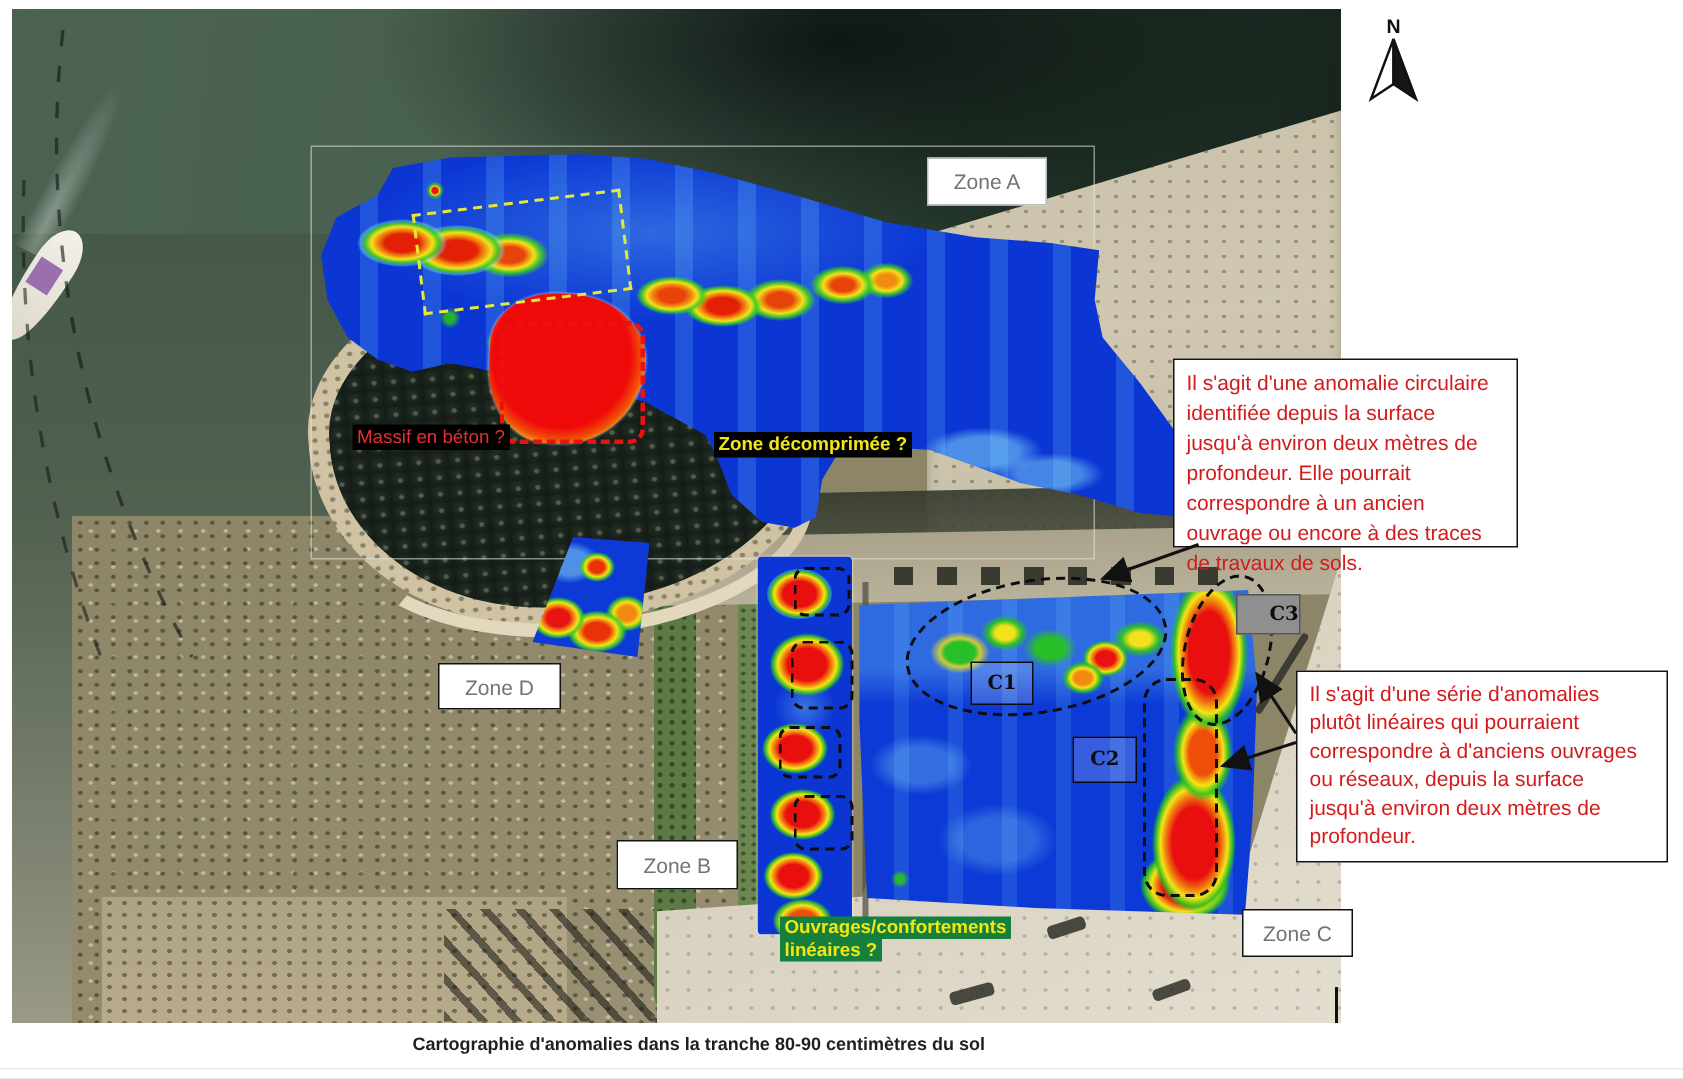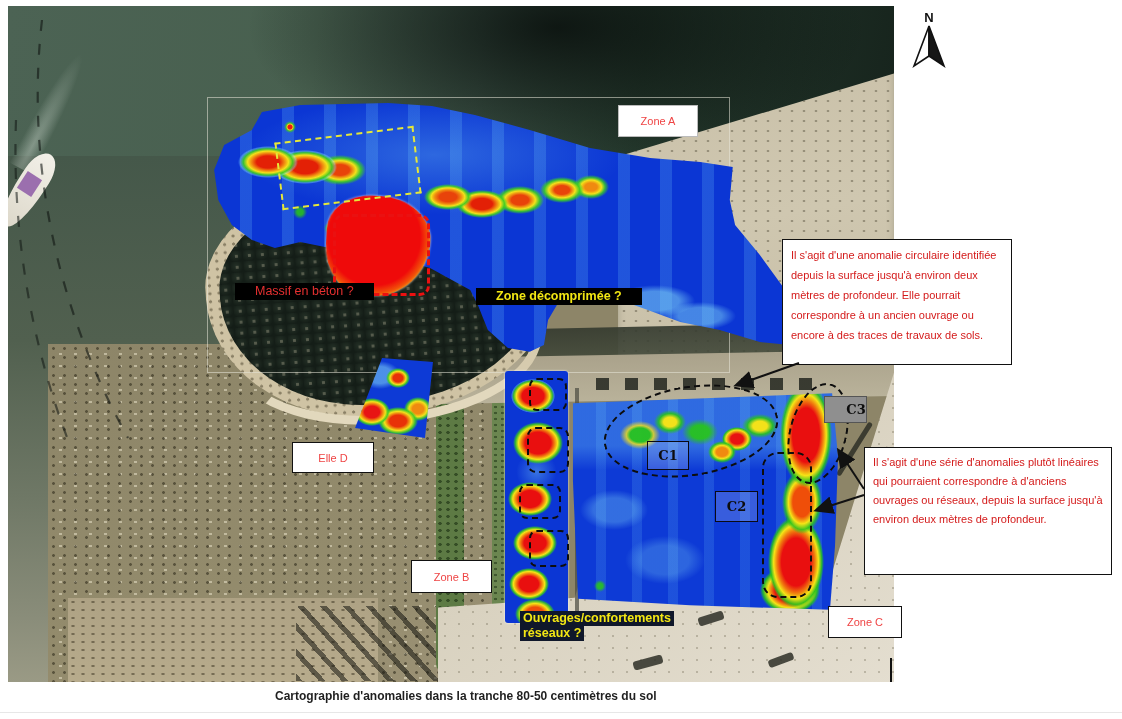--- a/index.html
+++ b/index.html
@@ -138,41 +138,41 @@
   .rect-r{left:333px;top:214px;width:97px;height:82px;}
   .b1{left:529px;top:378px;width:38px;height:33px;border-radius:8px;}
   .b2{left:527px;top:427px;width:42px;height:46px;border-radius:9px;}
   .b3{left:519px;top:484px;width:42px;height:35px;border-radius:8px;}
   .b4{left:529px;top:530px;width:40px;height:37px;border-radius:8px;}
   .ell-c{left:603px;top:386px;width:176px;height:90px;border-radius:50%;transform:rotate(-9deg);}
   .ell-c2{left:789px;top:382px;width:58px;height:103px;border-radius:50%;transform:rotate(14deg);}
   .rrect-c{left:762px;top:452px;width:50px;height:146px;border-radius:16px;}
 
   
-  .zone-label{background:#fff;color:#ef4444;font-size:11px;display:flex;align-items:center;
+  .zone-label{background:#fff;color:#737373;font-size:14px;display:flex;align-items:center;
     justify-content:center;border:1.5px solid #111;}
   .zl-a{left:618px;top:105px;width:80px;height:32px;border:1px solid #bbb;}
   .zl-d{left:292px;top:442px;width:82px;height:31px;}
   .zl-b{left:411px;top:560px;width:81px;height:33px;text-decoration:underline;}
   .zl-c{left:828px;top:606px;width:74px;height:32px;}
-  .blk{background:#000;padding:1px 20px;font-size:12.5px;white-space:nowrap;line-height:15px;}
+  .blk{background:#000;padding:1px 3px;font-size:12.5px;white-space:nowrap;line-height:15px;}
   .blk-red{color:#e63030;}
   .blk-yel{color:#f2e613;font-weight:700;}
   .lbl-massif{left:235px;top:283px;}
   .lbl-decomp{left:476px;top:288px;}
   .lbl-ouvr{left:520px;top:611px;width:140px;background:none;padding:0;}
-  .lbl-ouvr span{position:static;display:inline-block;background:#0f172a;padding:0 3px;margin-bottom:1px;}
+  .lbl-ouvr span{position:static;display:inline-block;background:#15803d;padding:0 3px;margin-bottom:1px;}
   .cmark{border:1.5px solid #0a0a14;color:#0d0d0d;font-family:"DejaVu Serif",serif;font-weight:700;
     font-size:13px;display:flex;align-items:center;justify-content:center;background:rgba(255,255,255,.18);}
   .c1{left:647px;top:441px;width:42px;height:29px;}
   .c2{left:715px;top:491px;width:43px;height:31px;}
   .c3{left:824px;top:396px;width:43px;height:27px;background:#8f8f8f;border-color:#555;padding-left:21px;}
 
   
-  .callout{background:#fff;border:1.6px solid #111;color:#d41a1a;font-size:11px;
+  .callout{background:#fff;border:1.6px solid #111;color:#d41a1a;font-size:14px;
     line-height:20px;padding:5px 8px;}
   .co1{left:782px;top:239px;width:230px;height:126px;}
   .co2{left:864px;top:447px;width:248px;height:128px;line-height:19px;}
 
   .caption{left:275px;top:689px;font-size:12px;font-weight:700;color:#1f1f1f;white-space:nowrap;}
   .bottom-rule{left:0;top:712px;width:1122px;height:1px;background:#e7e7e7;}
   .edge-tick{left:890px;top:658px;width:2px;height:24px;background:#111;}
   svg.overlay{left:0;top:0;width:1122px;height:719px;pointer-events:none;}
 </style>
 </head>
@@ -222,35 +222,35 @@
   <div class="dash-k b3"></div>
   <div class="dash-k b4"></div>
   <div class="dash-k ell-c"></div>
   <div class="dash-k ell-c2"></div>
   <div class="dash-k rrect-c"></div>
 
   <div class="zone-label zl-a">
       <span>Zone A</span>
     </div>
   <div class="zone-label zl-d">
-      <span>Elle D</span>
+      <span>Zone D</span>
     </div>
   <div class="zone-label zl-b">
       <span>Zone B</span>
     </div>
   <div class="zone-label zl-c">
       <span>Zone C</span>
     </div>
 
   <div class="blk blk-red lbl-massif">Massif en béton ?</div>
   <div class="blk blk-yel lbl-decomp">Zone décomprimée ?</div>
   <div class="blk blk-yel lbl-ouvr">
     <span>Ouvrages/confortements</span>
       <br>
-    <span>réseaux ?</span>
+    <span>linéaires ?</span>
   </div>
 
   <div class="cmark c1">C1</div>
   <div class="cmark c2">C2</div>
   <div class="cmark c3">C3</div>
 
   <div class="callout co1">Il s'agit d'une anomalie circulaire identifiée depuis la surface jusqu'à environ deux mètres de profondeur. Elle pourrait correspondre à un ancien ouvrage ou encore à des traces de travaux de sols.</div>
   <div class="callout co2">Il s'agit d'une série d'anomalies plutôt linéaires qui pourraient correspondre à d'anciens ouvrages ou réseaux, depuis la surface jusqu'à environ deux mètres de profondeur.</div>
 
   <svg class="overlay" viewBox="0 0 1122 719">
@@ -265,15 +265,15 @@
     <line x1="864" y1="489" x2="839" y2="451" stroke="#111" stroke-width="2" marker-end="url(#ah)"></line>
     <line x1="864" y1="495" x2="817" y2="510" stroke="#111" stroke-width="2" marker-end="url(#ah)"></line>
     <g>
       <text x="929" y="22" text-anchor="middle" font-family="Liberation Sans, sans-serif" font-size="13" font-weight="bold" fill="#111">N</text>
       <polygon points="929,26 914,66 929,56" fill="#ffffff" stroke="#111" stroke-width="1.6"></polygon>
       <polygon points="929,26 944,66 929,56" fill="#161616" stroke="#111" stroke-width="1.6"></polygon>
     </g>
   </svg>
 
   <div class="edge-tick"></div>
-  <div class="caption">Cartographie d'anomalies dans la tranche 80-50 centimètres du sol</div>
+  <div class="caption">Cartographie d'anomalies dans la tranche 80-90 centimètres du sol</div>
   <div class="bottom-rule"></div>
 </div>
 
 </body></html>

